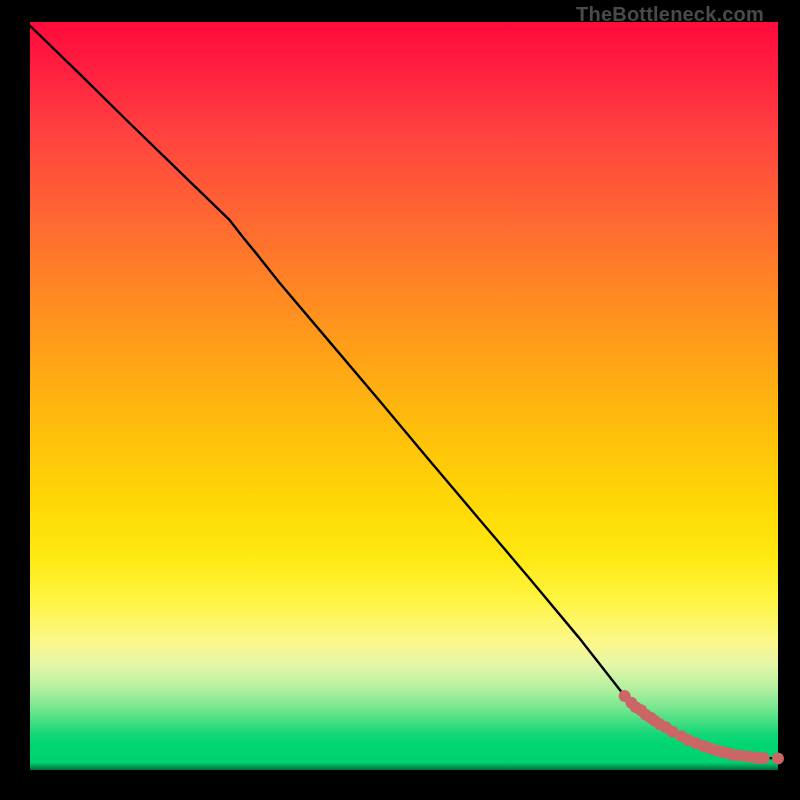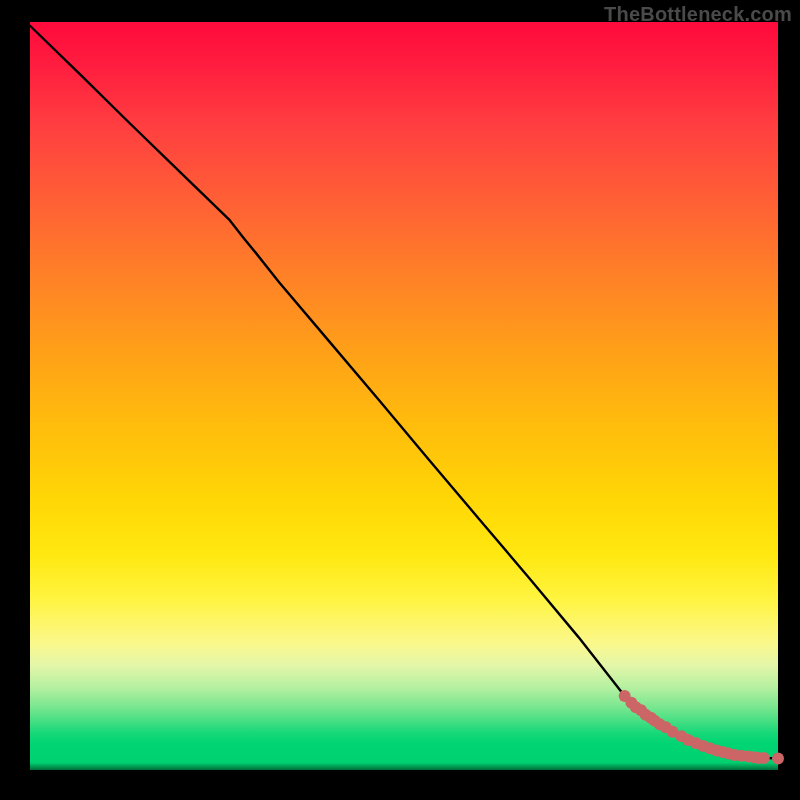--- a/index.html
+++ b/index.html
@@ -39,21 +39,21 @@
       #45df83 93.5%,
       #18d879 95%,
       #00d573 96.5%,
       #00d170 99%,
       #006d3a 100%
     );
   }
   .watermark {
     position: absolute;
     top: 3px;
-    right: 8px;
+    right: 36px;
     font-family: Arial, Helvetica, sans-serif;
     font-size: 20px;
     font-weight: 600;
     color: #4a4a4a;
     letter-spacing: 0.2px;
     z-index: 50;
   }
   svg.overlay {
     position: absolute;
     inset: 0;

